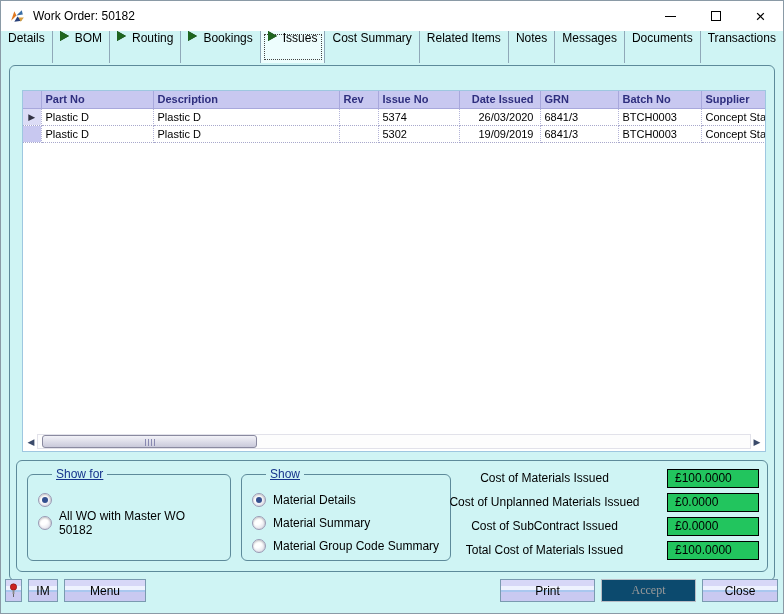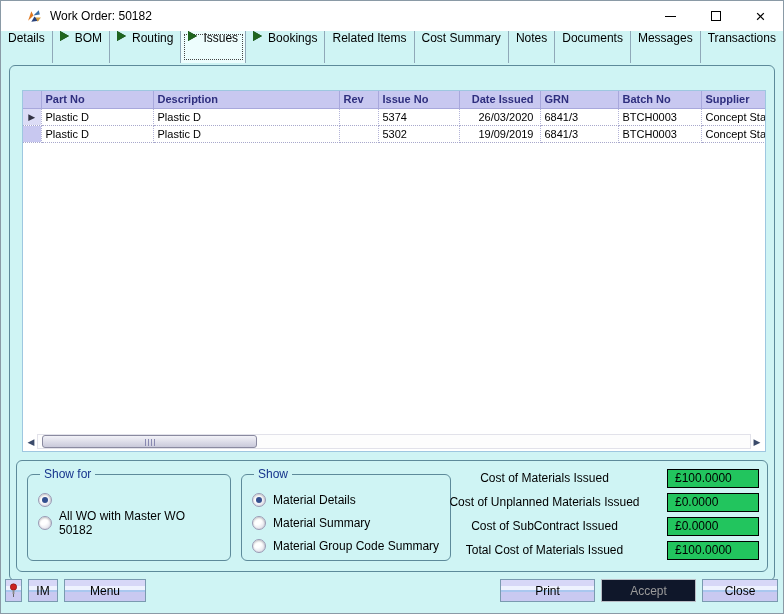--- a/index.html
+++ b/index.html
@@ -4,21 +4,21 @@
 <style>
   * { box-sizing: border-box; margin: 0; padding: 0; }
   html,body { width:784px; height:614px; }
   body { font-family:"Liberation Sans", sans-serif; font-size:12px; color:#000; }
 
   .window { position:relative; width:784px; height:614px; background:#cff4f4;
             border:1px solid #8a9aa6; overflow:hidden; }
 
   
   .titlebar { position:absolute; top:0; left:0; width:100%; height:30px; background:#ffffff;
-              display:flex; align-items:center; padding-left:25px; }
+              display:flex; align-items:center; padding-left:8px; }
   .title-icon { width:17px; height:17px; margin-right:7px; flex:0 0 auto; }
   .title-text { font-size:12px; color:#000; }
   .win-controls { position:absolute; right:0; top:0; height:30px; display:flex; }
   .win-btn { width:45px; height:30px; display:flex; align-items:center; justify-content:center; cursor:default; }
   .glyph-min { width:11px; border-top:1px solid #000; display:inline-block; }
   .glyph-max { width:10px; height:10px; border:1px solid #000; display:inline-block; }
   .glyph-close { font-size:17px; line-height:1; }
 
   
   .tabbar { position:absolute; top:30px; left:0; width:100%; height:32px; display:flex;
@@ -52,21 +52,21 @@
   .hs-track { flex:1; height:15px; background:#fdfdfd; border:1px solid #e2e2ea; position:relative; }
   .hs-thumb { position:absolute; left:4px; top:0; width:215px; height:13px;
               background:linear-gradient(to bottom,#f2f2f8,#c9c9da); border:1px solid #8a8aa0; border-radius:3px; }
   .hs-thumb::after { content:""; position:absolute; left:50%; top:3px; width:10px; height:7px; transform:translateX(-50%);
               background:repeating-linear-gradient(to right,#8888b0 0 1px,transparent 1px 3px); }
 
   
   .bottom-panel { position:absolute; left:6px; top:394px; width:752px; height:112px;
                   border:1px solid #5d8a9a; border-radius:6px; }
   fieldset.gbox { position:absolute; border:1px solid #5d8a9a; border-radius:6px; padding:4px 8px; }
-  fieldset.gbox legend { color:#16348c; padding:0 4px; margin-left:4px; font-size:12px; }
+  fieldset.gbox legend { color:#16348c; padding:0 4px; margin-left:16px; font-size:12px;text-decoration:underline; }
   .gbox-showfor { left:10px; top:6px; width:204px; height:94px; }
   .gbox-show    { left:224px; top:6px; width:210px; height:94px; }
   .radio-row { display:flex; align-items:center; gap:7px; margin:7px 2px 0 2px; height:16px; cursor:default; }
   .radio { width:14px; height:14px; border-radius:50%; flex:0 0 auto;
            background:radial-gradient(circle at 35% 30%, #ffffff 0 35%, #d8d8e4 90%);
            border:1px solid #9a9ab4; box-shadow:inset 0 1px 2px rgba(0,0,0,.25); position:relative; }
   .radio.checked::after { content:""; position:absolute; left:3px; top:3px; width:6px; height:6px;
            border-radius:50%; background:#33508f; }
 
   
@@ -77,21 +77,21 @@
                 font-family:"Liberation Sans",sans-serif; font-size:12px; text-align:left; padding:0 7px; }
 
   
   .footer { position:absolute; left:0; bottom:0; width:100%; height:34px; display:flex;
             align-items:flex-start; padding:0 5px 0 4px; gap:6px; background:#cff4f4; }
   .btn { height:23px; border:1px solid #7a9ab0; text-align:center; font-size:12px; color:#000;
          display:flex; align-items:center; justify-content:center; cursor:default;
          background:linear-gradient(to bottom,#d7d7f7 0%,#d7d7f7 30%,#eef2fe 30%,#eef2fe 46%,#a9c7ef 46%,#a9c7ef 55%,#c9c9f1 55%,#c9c9f1 100%); }
   .btn-pin { width:17px; } .btn-im { width:30px; } .btn-menu { width:82px; }
   .btn-print { width:95px; } .btn-close { width:76px; }
-  .btn-accept { width:95px; background:#0f172a; color:#9a9a9a; border:1px solid #b8bcc4; }
+  .btn-accept { width:95px; background:#0c4a6e; color:#9a9a9a; border:1px solid #b8bcc4;font-family:Liberation Serif, serif; }
   .spacer { flex:1; }
 </style>
 </head>
 <body>
 
 <div class="window">
 
   <div class="titlebar">
     <svg class="title-icon" viewBox="0 0 16 16">
       <path d="M2 12 L7 7 L5 3 Z" fill="#e07820"></path>
@@ -118,42 +118,42 @@
         <span>Details</span>
       </div>
     <div class="tab">
         <span class="tab-arrow"></span>
         <span>BOM</span>
       </div>
     <div class="tab">
         <span class="tab-arrow"></span>
         <span>Routing</span>
       </div>
+    <div class="tab">
+        <span class="tab-arrow"></span>
+        <span>Bookings</span>
+      </div>
     <div class="tab active">
         <span class="tab-arrow"></span>
         <span>Issues</span>
       </div>
     <div class="tab">
-        <span class="tab-arrow"></span>
-        <span>Bookings</span>
+        <span>Cost Summary</span>
       </div>
     <div class="tab">
         <span>Related Items</span>
       </div>
     <div class="tab">
-        <span>Cost Summary</span>
-      </div>
-    <div class="tab">
         <span>Notes</span>
       </div>
     <div class="tab">
+        <span>Messages</span>
+      </div>
+    <div class="tab">
         <span>Documents</span>
-      </div>
-    <div class="tab">
-        <span>Messages</span>
       </div>
     <div class="tab">
         <span>Transactions</span>
       </div>
   </div>
 
   <div class="content-panel">
 
     <div class="grid-box">
       <table class="grid">

